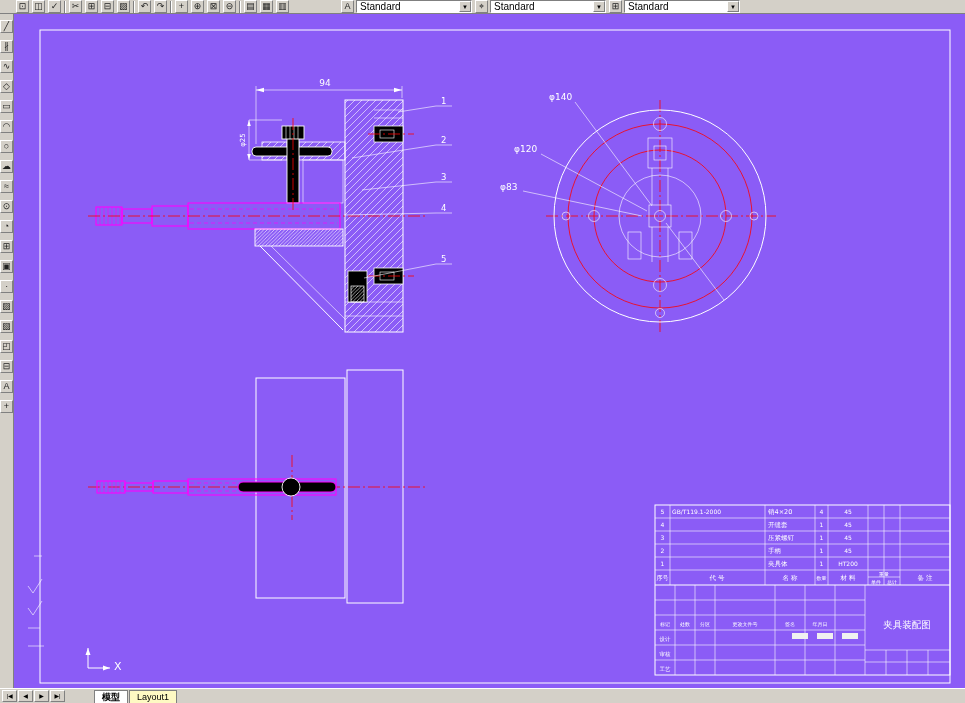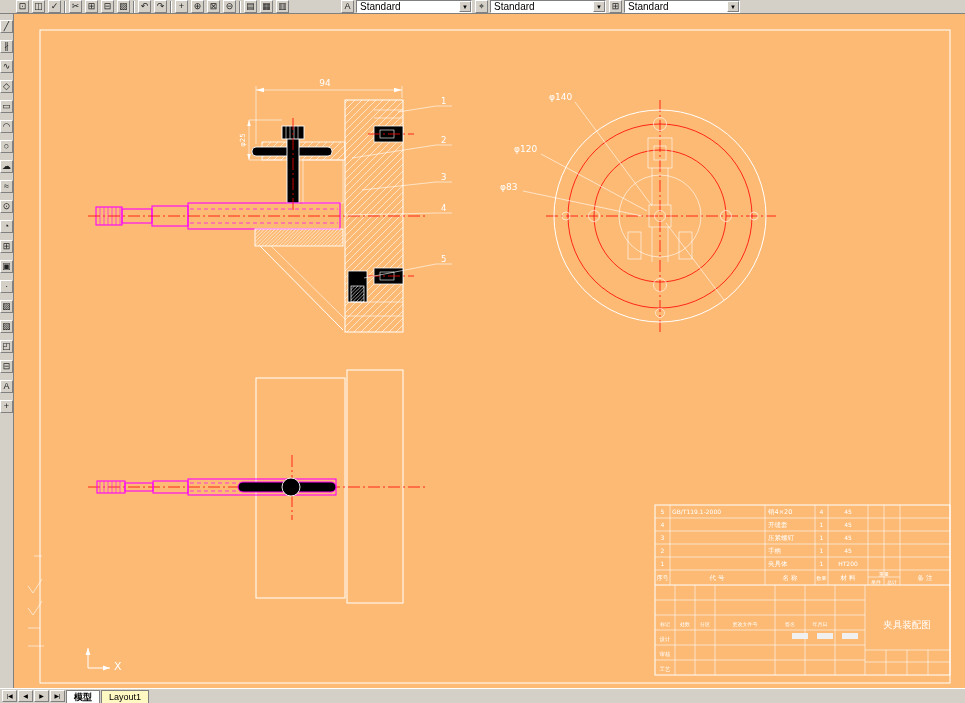--- a/index.html
+++ b/index.html
@@ -12,39 +12,39 @@
   .ti{width:13px;height:13px;flex:0 0 auto;background:#d4d0c8;border:1px solid;border-color:#fff #808080 #808080 #fff;
     font-size:9px;line-height:11px;text-align:center;color:#222;box-sizing:border-box;overflow:hidden;cursor:default;}
   .sep{width:1px;height:12px;background:#808080;border-right:1px solid #fff;flex:0 0 auto;}
   .combo-group{display:flex;align-items:center;gap:2px;flex:0 0 auto;}
   .combo{width:116px;height:13px;background:#fff;border:1px solid;border-color:#808080 #fff #fff #808080;
     display:flex;align-items:center;box-sizing:border-box;}
   .combo-text{flex:1;font-size:10px;color:#000;padding-left:3px;line-height:11px;}
   .combo-arrow{width:12px;height:11px;background:#d4d0c8;border:1px solid;border-color:#fff #808080 #808080 #fff;
     font-size:6px;line-height:10px;text-align:center;color:#000;box-sizing:border-box;}
   
-  .canvas{position:absolute;left:14px;top:14px;width:951px;height:674px;background:#fdba74;}
+  .canvas{position:absolute;left:14px;top:14px;width:951px;height:674px;background:#8b5cf6;}
   svg text{font-family:"DejaVu Sans",sans-serif;}
   .w{stroke:#fff;fill:none;stroke-width:1;}
   .wt{stroke:#fff;fill:none;stroke-width:.6;}
   .wf{fill:#fff;stroke:none;}
   .r{stroke:#f00;fill:none;stroke-width:.8;}
   .cl{stroke-dasharray:12 3 2 3;}
   .m{stroke:#f0f;fill:none;stroke-width:1.1;}
   .mt{stroke:#f0f;fill:none;stroke-width:.6;}
   .md{stroke:#f0f;fill:none;stroke-width:.7;stroke-dasharray:4 3;}
   .t{fill:#fff;}
   
   .tabbar{position:absolute;left:0;bottom:0;width:965px;height:15px;background:#d4d0c8;border-top:1px solid #fff;
     display:flex;align-items:center;gap:1px;padding-left:2px;box-sizing:border-box;}
   .nav{width:15px;height:12px;background:#d4d0c8;border:1px solid;border-color:#fff #808080 #808080 #fff;
     font-size:6px;line-height:10px;text-align:center;color:#000;box-sizing:border-box;}
   .tab{height:13px;padding:0 7px;font-size:9px;line-height:12px;color:#000;background:#fef9c3;
     border:1px solid #808080;border-bottom:none;box-sizing:border-box;}
-  .tab.active{background:#fff;font-weight:bold;}
+  .tab.active{background:#fff;font-weight:bold;margin-left:28px;}
 </style>
 </head>
 <body>
 
 <div id="app">
 
   <div class="tbar-top">
     <span class="ti">⊡</span>
     <span class="ti">◫</span>
     <span class="ti">✓</span>

